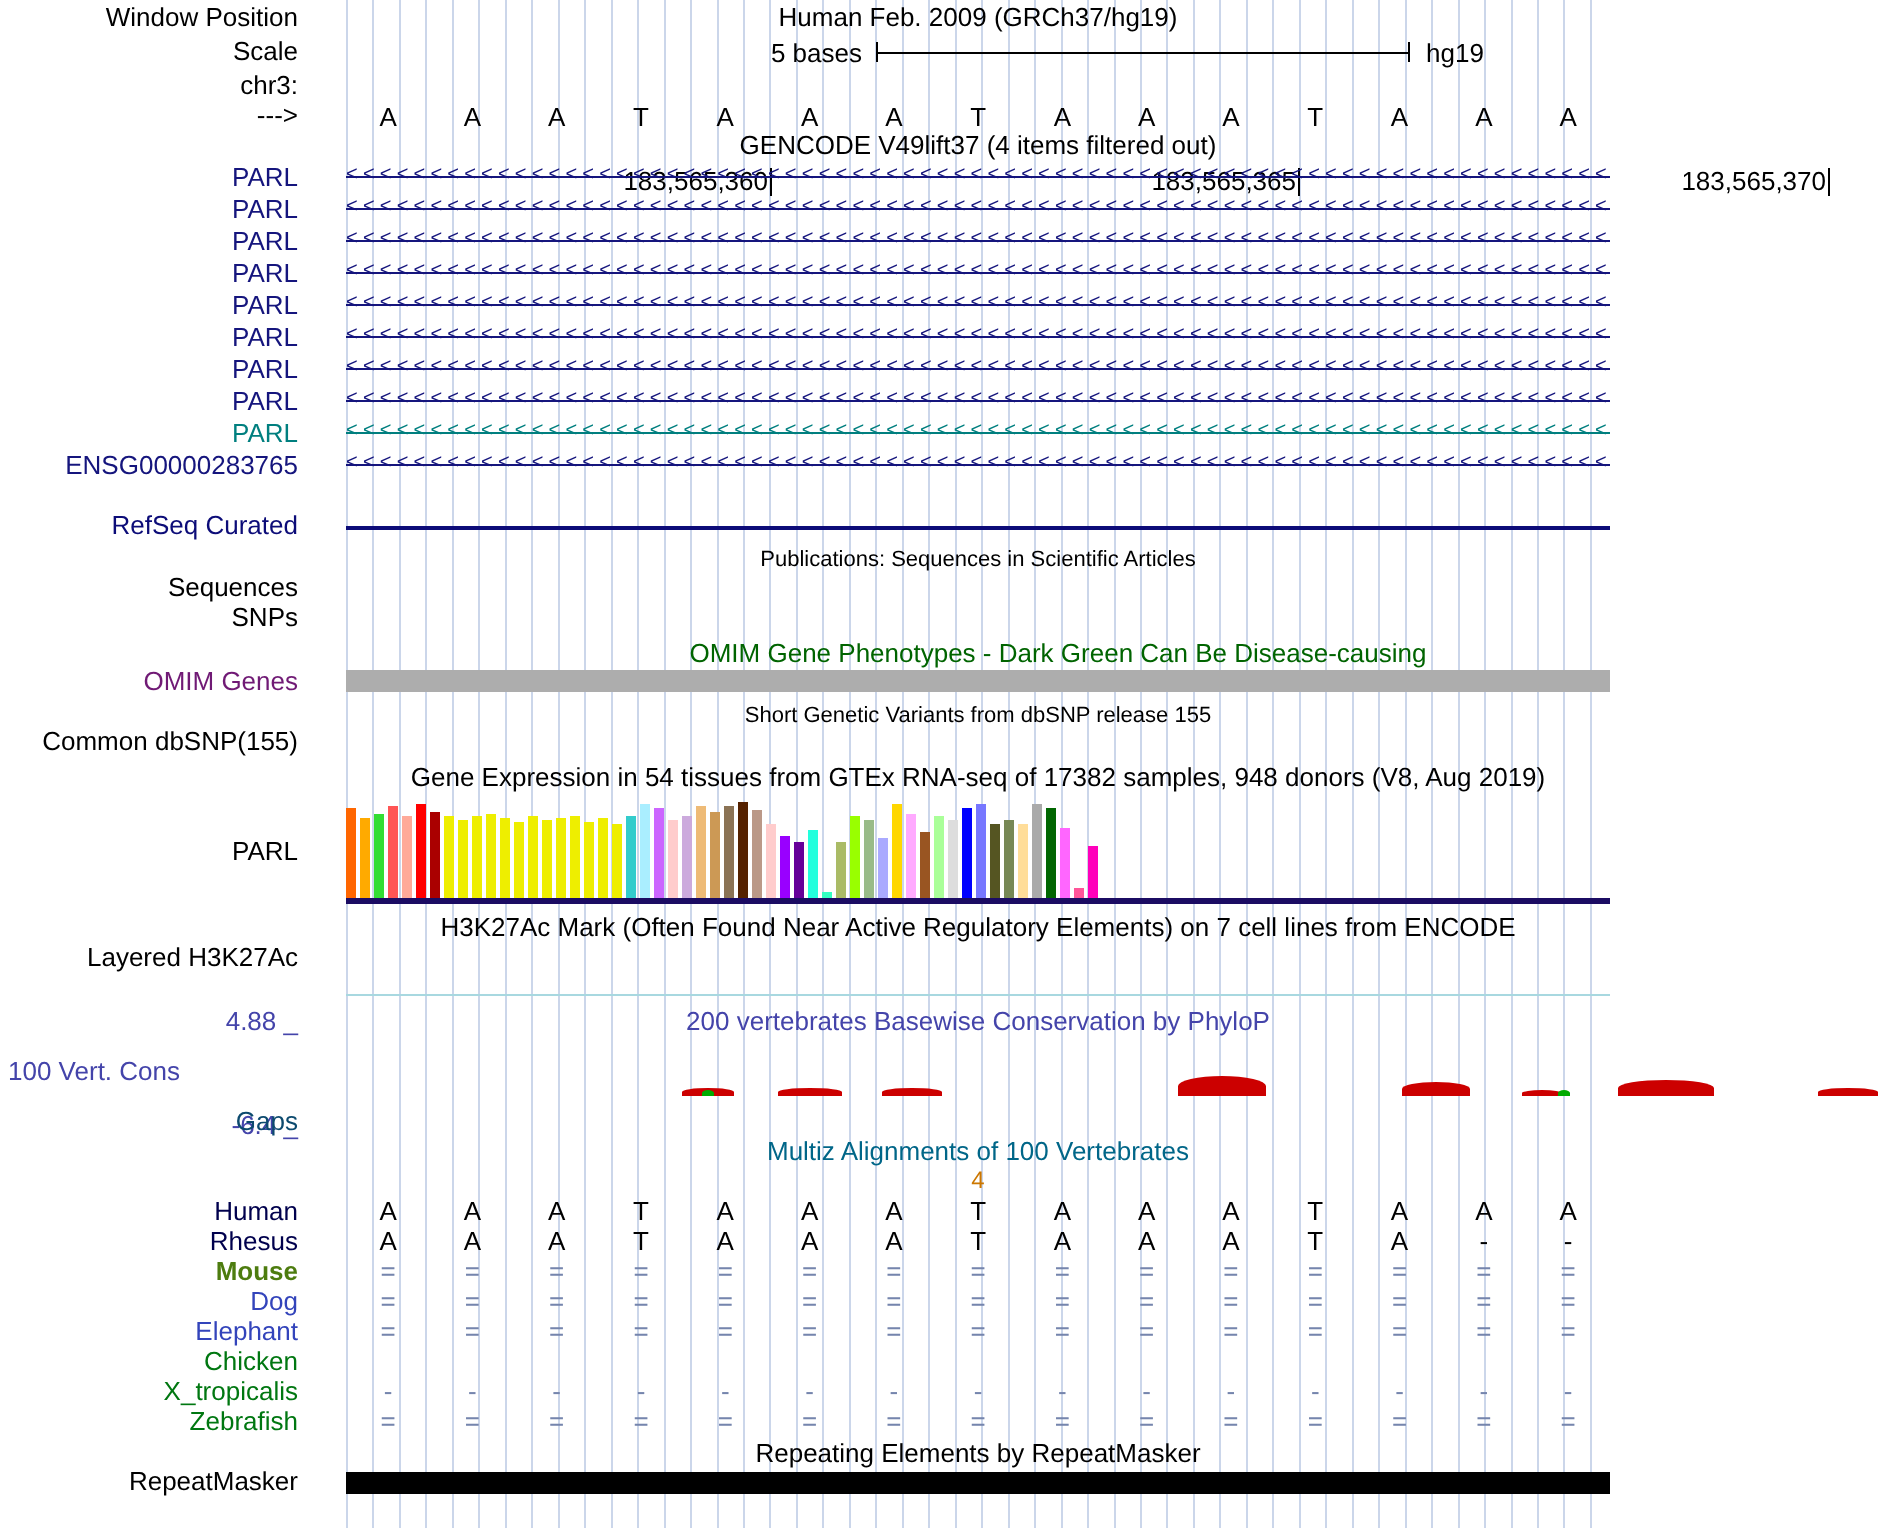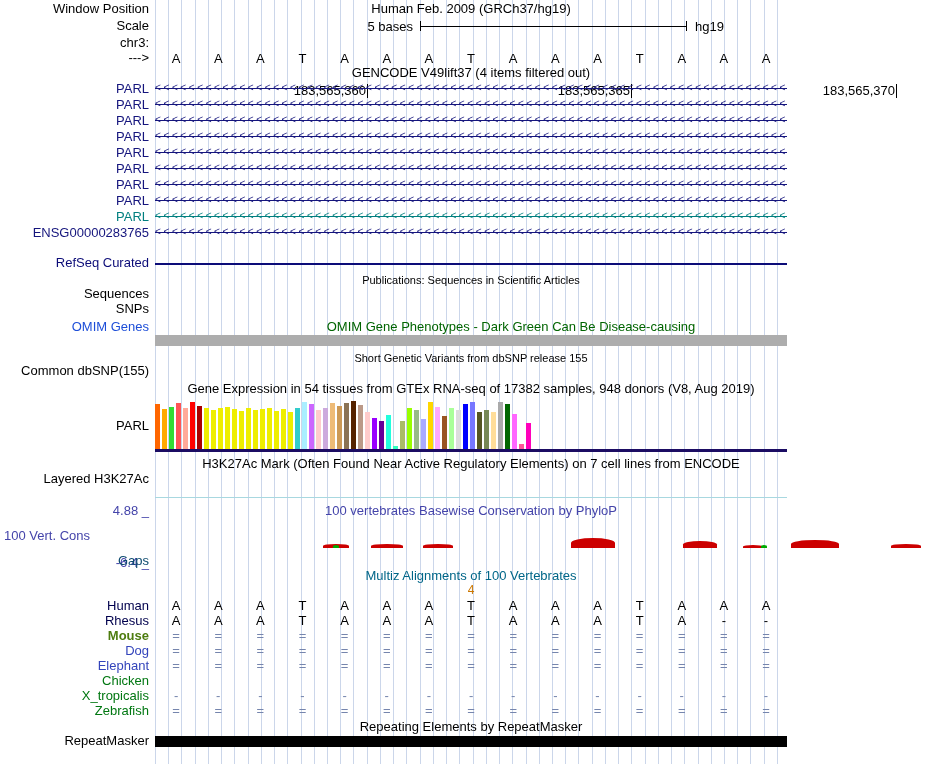--- a/index.html
+++ b/index.html
@@ -1,21 +1,21 @@
 <!DOCTYPE html>
 <html><head>
 <meta charset="utf-8">
 <style>
   html,body{margin:0;padding:0;background:#fff;}
   #stage{position:relative;width:950px;height:764px;background:#fff;
     font-family:"Liberation Sans","DejaVu Sans",sans-serif;font-size:13px;color:#000;overflow:hidden;}
   #labels{position:absolute;top:0;left:0;width:152px;height:100%;z-index:2;}
   .lbl{position:absolute;right:3px;width:149px;text-align:right;line-height:14px;white-space:nowrap;font-size:13px;}
   .lbl-mid{right:62px;}
-  #content{position:absolute;top:0;left:155px;width:632px;height:764px;
+  #content{position:absolute;top:0;left:173px;width:632px;height:764px;
     background-image:repeating-linear-gradient(to right,#CBD6EA 0,#CBD6EA 1px,transparent 1px,transparent 13.2333px);}
   .hdr{position:absolute;top:2px;left:0;width:100%;display:flex;justify-content:center;gap:26px;line-height:14px;}
   .title{position:absolute;left:0;width:100%;text-align:center;line-height:14px;}
   .small{font-size:11px;}
   .coord{position:absolute;top:36px;width:110px;height:14px;line-height:14px;text-align:right;padding-right:1px;border-right:1px solid #000;margin-top:48px;}
   .scale-val{position:absolute;top:20px;left:100px;width:158px;text-align:right;line-height:14px;}
   .scale-asm{position:absolute;top:20px;left:540px;line-height:14px;}
   .scale-bar{position:absolute;top:21px;left:265px;width:265px;height:10px;border-left:1px solid #000;border-right:1px solid #000;
     background:linear-gradient(#000,#000) 0 50%/100% 1px no-repeat;}
   .cells{position:absolute;left:0;width:100%;display:flex;}
@@ -37,21 +37,21 @@
 <div id="stage">
 
   <div id="labels">
     <div class="lbl" style="top:2px">Window Position</div>
     <div class="lbl" style="top:19px">Scale</div>
     <div class="lbl" style="top:36px">chr3:</div>
     <div class="lbl" style="top:51px">---&gt;</div>
     <div class="lbl" style="top: 256px; color: rgb(12, 12, 120); text-align: right;">RefSeq Curated</div>
     <div class="lbl" style="top:287px">Sequences</div>
     <div class="lbl" style="top:302px">SNPs</div>
-    <div class="lbl" style="top: 320px; color: #1d4ed8;">OMIM Genes</div>
+    <div class="lbl" style="top: 334px; color: #701a75;">OMIM Genes</div>
     <div class="lbl" style="top:364px">Common dbSNP(155)</div>
     <div class="lbl" style="top:419px">PARL</div>
     <div class="lbl" style="top:472px">Layered H3K27Ac</div>
     <div class="lbl" style="top: 504px; color: rgb(68, 68, 170);">4.88 _</div>
     <div class="lbl lbl-mid" style="top: 529px; color: rgb(68, 68, 170);">100 Vert. Cons</div>
     <div class="lbl" style="top: 556px; color: rgb(68, 68, 170);">-6.4 _</div>
     <div class="lbl" style="top: 554px; color: #0c4a6e; text-align: right;">Gaps</div>
     <div class="lbl" style="top:734px">RepeatMasker</div>
   <div class="lbl" style="top: 82px; color: rgb(21, 21, 125);">PARL</div>
       <div class="lbl" style="top: 98px; color: rgb(21, 21, 125);">PARL</div>
@@ -167,21 +167,21 @@
         <div class="gtex-bar" style="left: 350px; height: 45px; background: rgb(0, 102, 0);"></div>
         <div class="gtex-bar" style="left: 357px; height: 35px; background: rgb(255, 102, 255);"></div>
         <div class="gtex-bar" style="left: 364px; height: 5px; background: rgb(255, 85, 153);"></div>
         <div class="gtex-bar" style="left: 371px; height: 26px; background: rgb(255, 0, 187);"></div>
       </div>
     <div class="hline" style="top: 449px; height: 3px; background: rgb(27, 12, 99);"></div>
 
     <div class="title" style="top:457px">H3K27Ac Mark (Often Found Near Active Regulatory Elements) on 7 cell lines from ENCODE</div>
     <div class="hline" style="top: 497px; height: 1px; background: rgb(168, 216, 224);"></div>
 
-    <div class="title" style="top: 504px; color: rgb(68, 68, 170);">100 vertebrates Basewise Conservation by PhyloP</div>
+    <div class="title" style="top: 504px; color: rgb(68, 68, 170);">200 vertebrates Basewise Conservation by PhyloP</div>
     <div id="phylop-area">
         <div class="peak" style="left: 168px; width: 26px; height: 4px; background: rgb(204, 0, 0);"></div>
         <div class="peak" style="left: 178px; width: 6px; height: 3px; background: rgb(0, 170, 0);"></div>
         <div class="peak" style="left: 216px; width: 32px; height: 4px; background: rgb(204, 0, 0);"></div>
         <div class="peak" style="left: 268px; width: 30px; height: 4px; background: rgb(204, 0, 0);"></div>
         <div class="peak" style="left: 416px; width: 44px; height: 10px; background: rgb(204, 0, 0);"></div>
         <div class="peak" style="left: 528px; width: 34px; height: 7px; background: rgb(204, 0, 0);"></div>
         <div class="peak" style="left: 588px; width: 20px; height: 3px; background: rgb(204, 0, 0);"></div>
         <div class="peak" style="left: 606px; width: 6px; height: 3px; background: rgb(0, 170, 0);"></div>
         <div class="peak" style="left: 636px; width: 48px; height: 8px; background: rgb(204, 0, 0);"></div>

